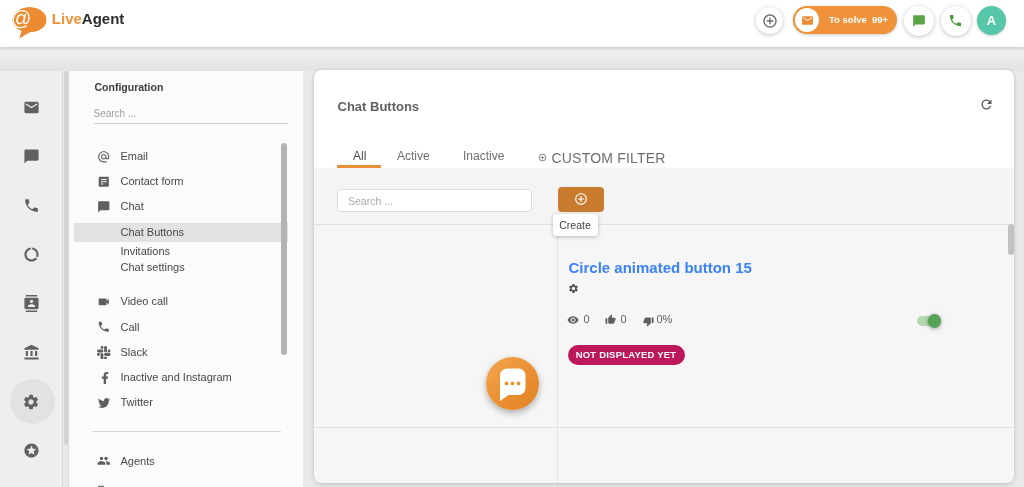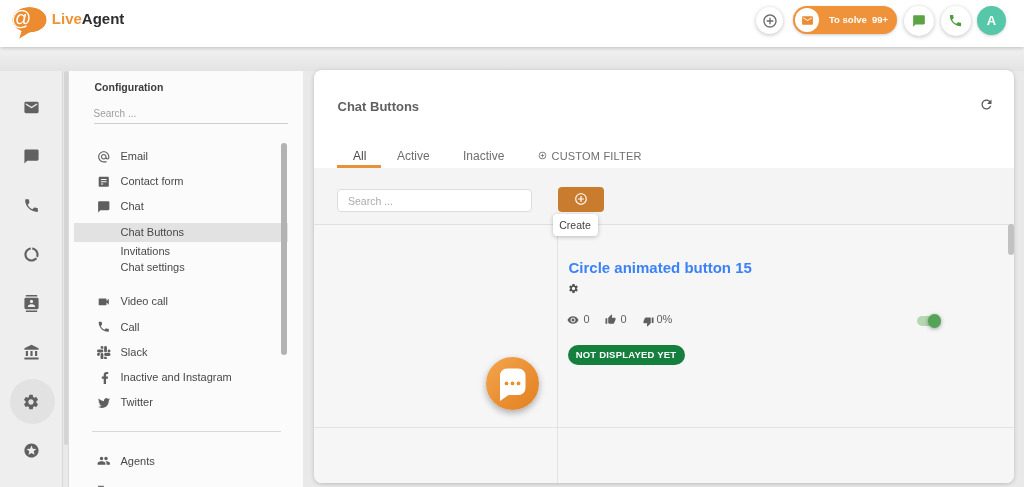--- a/index.html
+++ b/index.html
@@ -50,21 +50,21 @@
 #vdiv { position:absolute; left:243px; top:153.5px; width:1px; height:259px; background:#e3e3e3; }
 #rowdiv { position:absolute; left:0; top:356.5px; width:700px; height:1px; background:#e3e3e3; }
 #tooltip { position:absolute; left:239px; top:143.5px; width:45px; height:22px; background:#fff; border-radius:4px; box-shadow:0 1px 4px rgba(0,0,0,.25); font-size:10.5px; color:#424242; text-align:center; line-height:22px; }
 #tscroll { position:absolute; left:694.5px; top:154px; width:5.5px; height:31px; background:#c1c1c1; border-radius:3px; }
 
 
 #chatcirc { position:absolute; left:172.5px; top:286.5px; width:53px; height:53px; border-radius:50%; background:linear-gradient(135deg,#f3a64f 0%,#ea8f33 55%,#df8221 100%); box-shadow:0 3px 7px rgba(0,0,0,.3); }
 #rtitle1 { position:absolute; left:255px; top:189px; font-size:15px; font-weight:bold; color:#3b82f6; }
 #rgear { position:absolute; left:254px; top:213px; width:11px; height:11px; color:#4f4f4f; }
 #stats { position:absolute; left:253px; top:244px; height:12px; color:#5f5f5f; font-size:11px; }
-#badge { position:absolute; left:254px; top:274.5px; width:117px; white-space:nowrap; height:20px; background:#15803d; border-radius:10px; color:#fff; font-size:9.5px; font-weight:bold; letter-spacing:.2px; text-align:center; line-height:20px; }
+#badge { position:absolute; left:254px; top:274.5px; width:117px; white-space:nowrap; height:20px; background:#be185d; border-radius:10px; color:#fff; font-size:9.5px; font-weight:bold; letter-spacing:.2px; text-align:center; line-height:20px; }
 #toggle-track { position:absolute; left:603px; top:246px; width:23px; height:10px; border-radius:5px; background:#b5d8b3; }
 #toggle-knob { position:absolute; left:614px; top:244.3px; width:13.5px; height:13.5px; border-radius:50%; background:#55a357; box-shadow:0 1px 4px rgba(0,0,0,.35); }
 
 #rtitle2 { position:absolute; left:255px; top:392.5px; font-size:15px; font-weight:bold; color:#5c5c5c; }
 </style>
 </head>
 <body>
 
 <div class="abs" style="left:0;top:47px;width:1024px;height:440px;background:#e9e9e9;"></div>
 
@@ -190,21 +190,21 @@
 <div class="abs" style="left:0;top:47px;width:1024px;height:24px;background:linear-gradient(#f2f2f2,#e3e3e3);z-index:5;"></div>
 
 <div id="card">
   <div id="cardtitle">Chat Buttons</div>
   <svg id="refresh" viewBox="0 0 24 24" fill="currentColor">
       <path d="M17.65 6.35C16.2 4.9 14.21 4 12 4c-4.42 0-7.99 3.58-7.99 8s3.57 8 7.99 8c3.73 0 6.84-2.55 7.73-6h-2.08c-.82 2.33-3.04 4-5.65 4-3.31 0-6-2.69-6-6s2.69-6 6-6c1.66 0 3.14.69 4.22 1.78L13 11h7V4l-2.35 2.35z"></path>
     </svg>
   <div class="tab" style="left:39.5px;color:#4a4a4a;">All</div>
   <div class="tab" style="left:83.5px;">Active</div>
   <div class="tab" style="left:149.5px;">Inactive</div>
-  <div class="tab" style="left:224px;top:79.5px;display:flex;align-items:center;gap:5px;font-size:11px;letter-spacing:.2px;">
+  <div class="tab" style="left:224px;top:79.5px;display:flex;align-items:center;gap:5px;font-size:14px;letter-spacing:.2px;">
     <svg width="9" height="9" viewBox="0 0 24 24" fill="currentColor" style="flex:none;">
         <path d="M13 7h-2v4H7v2h4v4h2v-4h4v-2h-4V7zm-1-5C6.48 2 2 6.48 2 12s4.48 10 10 10 10-4.48 10-10S17.52 2 12 2zm0 18c-4.41 0-8-3.59-8-8s3.59-8 8-8 8 3.59 8 8-3.59 8-8 8z"></path>
       </svg>
     <span>CUSTOM FILTER</span>
   </div>
   <div id="underline"></div>
   <div id="toolbar"></div>
   <div id="table"></div>
   <div id="vdiv"></div>
   <div id="rowdiv"></div>

